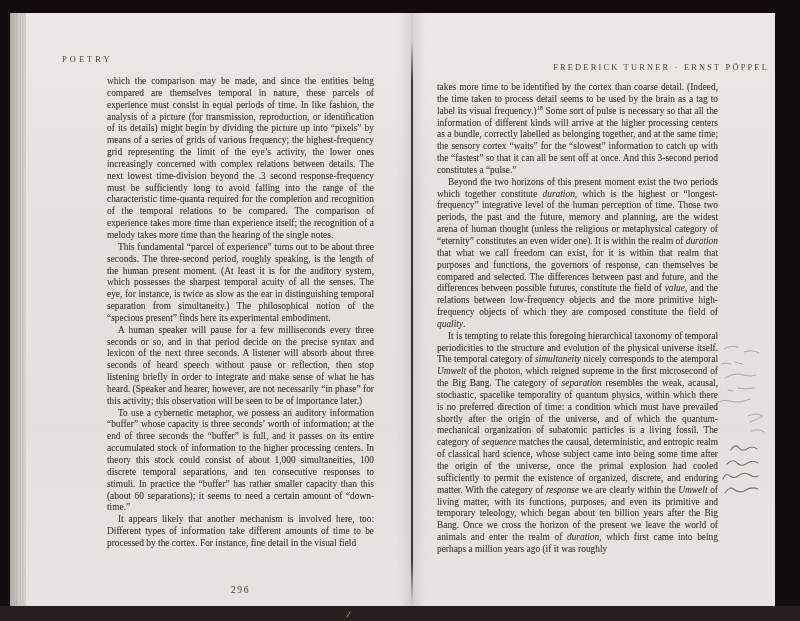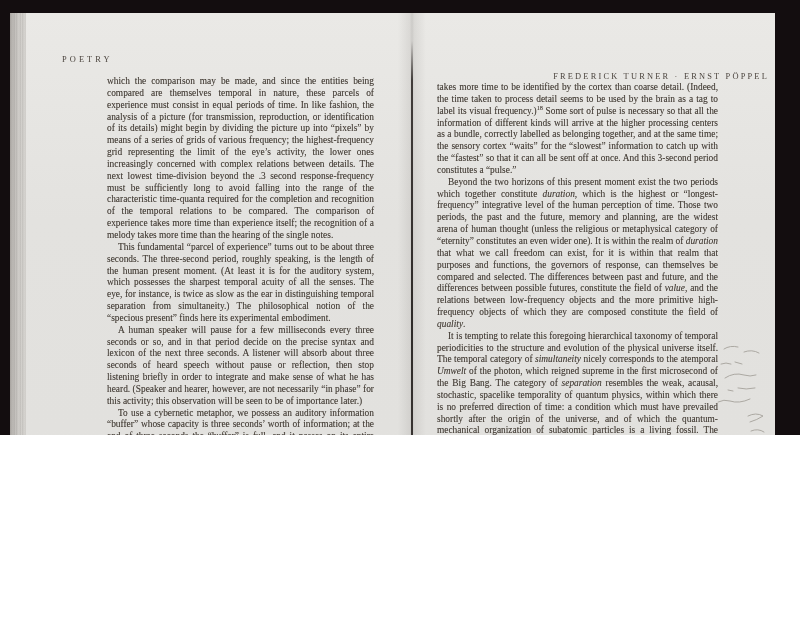--- a/index.html
+++ b/index.html
@@ -1,18 +1,18 @@
 <!DOCTYPE html>
 <html><head>
 <meta charset="utf-8">
 <style>
   html,body{margin:0;padding:0;}
   .screen{
     position:relative;
-    width:800px;height:435px;
+    width:800px;height:621px;
     background:#130d0f;
     overflow:hidden;
     font-family:"Liberation Serif","DejaVu Serif",serif;
   }
   .spread{
     position:absolute;left:10px;top:13px;
     width:765px;height:594px;
     background:linear-gradient(180deg,#eae9e6 0%,#e3e2df 35%,#e2e1de 70%,#e6e5e2 100%);
     overflow:hidden;
   }
@@ -34,21 +34,21 @@
   .gutter-line{
     position:absolute;left:401px;top:28px;bottom:6px;width:2px;
     background:linear-gradient(180deg,rgba(40,35,33,0) 0%,rgba(40,35,33,0.85) 7%,rgba(30,26,24,0.9) 50%,rgba(40,35,33,0.85) 93%,rgba(40,35,33,0) 100%);
   }
   .running-header{
     position:absolute;
     font-size:8.4px;color:#4c453f;
     letter-spacing:3.1px;white-space:nowrap;
   }
   .header-left{left:52px;top:42px;}
-  .header-right{right:6px;top:59px;letter-spacing:2.2px;}
+  .header-right{right:6px;top:50px;letter-spacing:2.2px;}
   .text-col{
     position:absolute;
     text-align:justify;
     color:#474039;
     font-size:9.4px;line-height:11.85px;
     text-shadow:0 0 0.5px rgba(71,64,57,0.45);
   }
   .text-col-left{left:97px;top:63px;width:267px;}
   .text-col-right{left:25px;top:69px;width:281px;}
   .text-col p{margin:0;}
@@ -84,21 +84,23 @@
   <div class="spread">
     <div class="page-edges"></div>
 
     <div class="page left-page">
       <div class="running-header header-left">POETRY</div>
       <div class="text-col text-col-left">
           <p>which the comparison may be made, and since the entities being compared are themselves temporal in nature, these parcels of experience must consist in equal periods of time. In like fashion, the analysis of a picture (for transmission, reproduction, or identification of its details) might begin by dividing the picture up into “pixels” by means of a series of grids of various frequency; the highest-frequency grid representing the limit of the eye’s activity, the lower ones increasingly concerned with complex relations between details. The next lowest time-division beyond the .3 second response-frequency must be sufficiently long to avoid falling into the range of the characteristic time-quanta required for the completion and recognition of the temporal relations to be compared. The comparison of experience takes more time than experience itself; the recognition of a melody takes more time than the hearing of the single notes.</p>
           <p class="indent">This fundamental “parcel of experience” turns out to be about three seconds. The <span class="pencil-underline">three-second</span> period, <span class="pencil-underline">roughly speaking</span>, is the <span class="pencil-underline">length of</span> the human present moment. (At least it is for the auditory system, which possesses the sharpest temporal acuity of all the senses. The eye, for instance, is twice as slow as the ear in distinguishing temporal separation from simultaneity.) The philosophical notion of the “specious present” finds here its experimental embodiment.</p>
           <p class="indent">A human speaker will pause for a few milliseconds every three seconds or so, and in that period decide on the precise syntax and lexicon of the next three seconds. A listener will absorb about three seconds of heard speech without pause or reflection, then stop listening briefly in order to integrate and make sense of what he has heard. (Speaker and hearer, however, are not necessarily “in phase” for this activity; this observation will be seen to be of importance later.)</p>
           <p class="indent">To use a cybernetic metaphor, we possess an auditory information “buffer” whose capacity is three seconds’ worth of information; at the end of three seconds the “buffer” is full, and it passes on its entire accumulated stock of information to the higher processing centers. In theory this stock could consist of about 1,000 simultaneities, 100 discrete temporal separations, and ten consecutive responses to stimuli. In practice the “buffer” has rather smaller capacity than this (about 60 separations); it seems to need a certain amount of “down-time.”</p>
+          <p class="indent">It appears likely that another mechanism is involved here, too: Different types of information take different amounts of time to be processed by the cortex. For instance, fine detail in the visual field</p>
         </div>
+      <div class="page-number page-number-left">296</div>
     </div>
 
     <div class="gutter-shade"></div>
     <div class="gutter-line"></div>
 
     <div class="page right-page">
       <div class="running-header header-right">FREDERICK TURNER · ERNST PÖPPEL</div>
       <div class="text-col text-col-right">
           <p>takes more time to be identified by the cortex than coarse detail. (Indeed, the time taken to process detail seems to be used by the brain as a tag to label its visual frequency.)<sup>18</sup> Some sort of pulse is necessary so that all the information of different kinds will arrive at the higher processing centers as a bundle, correctly labelled as belonging together, and at the same time; the sensory cortex “waits” for the “slowest” information to catch up with the “fastest” so that it can all be sent off at once. And this 3-second period constitutes a “pulse.”</p>
           <p class="indent">Beyond the two horizons of this present moment exist the two periods which together constitute <i>duration</i>, which is the highest or “longest-frequency” integrative level of the human perception of time. Those two periods, the past and the future, memory and planning, are the widest arena of human thought (unless the religious or metaphysical category of “eternity” constitutes an even wider one). It is within the realm of <i>duration</i> that what we call freedom can exist, for it is within that realm that purposes and functions, the governors of response, can themselves be compared and selected. The differences between past and future, and the differences between possible futures, constitute the field of <i>value</i>, and the relations between low-frequency objects and the more primitive high-frequency objects of which they are composed constitute the field of <i>quality</i>.</p>

